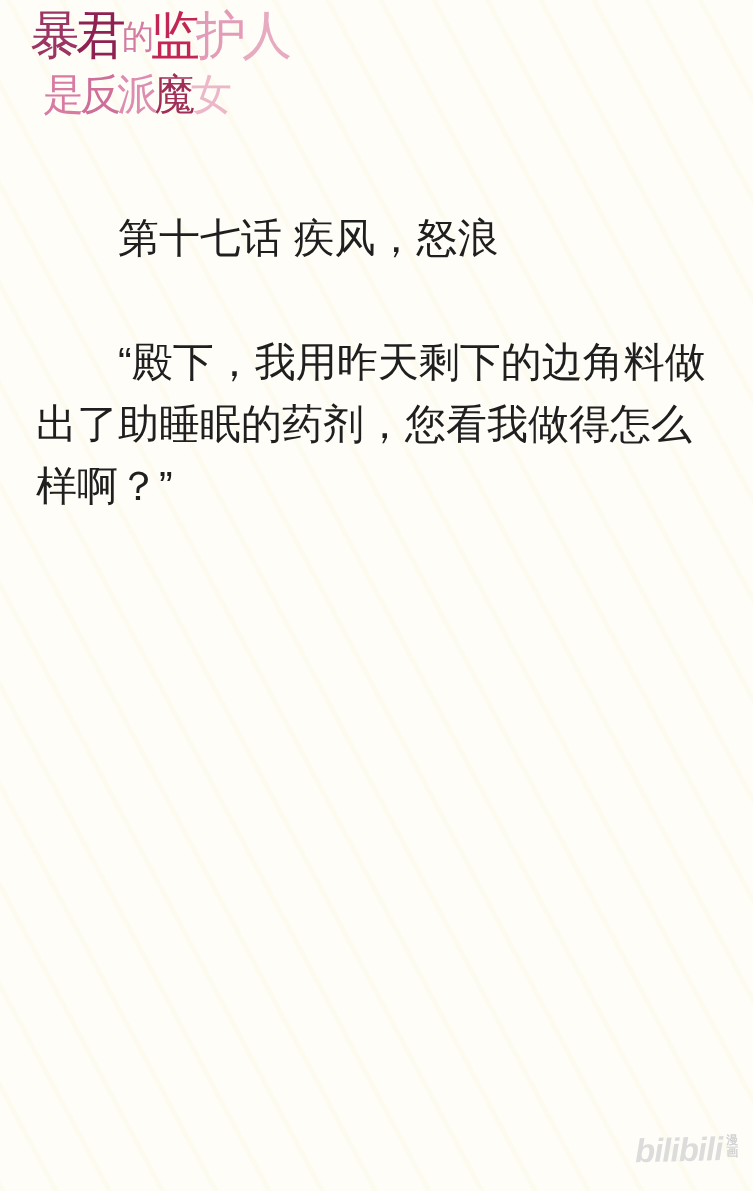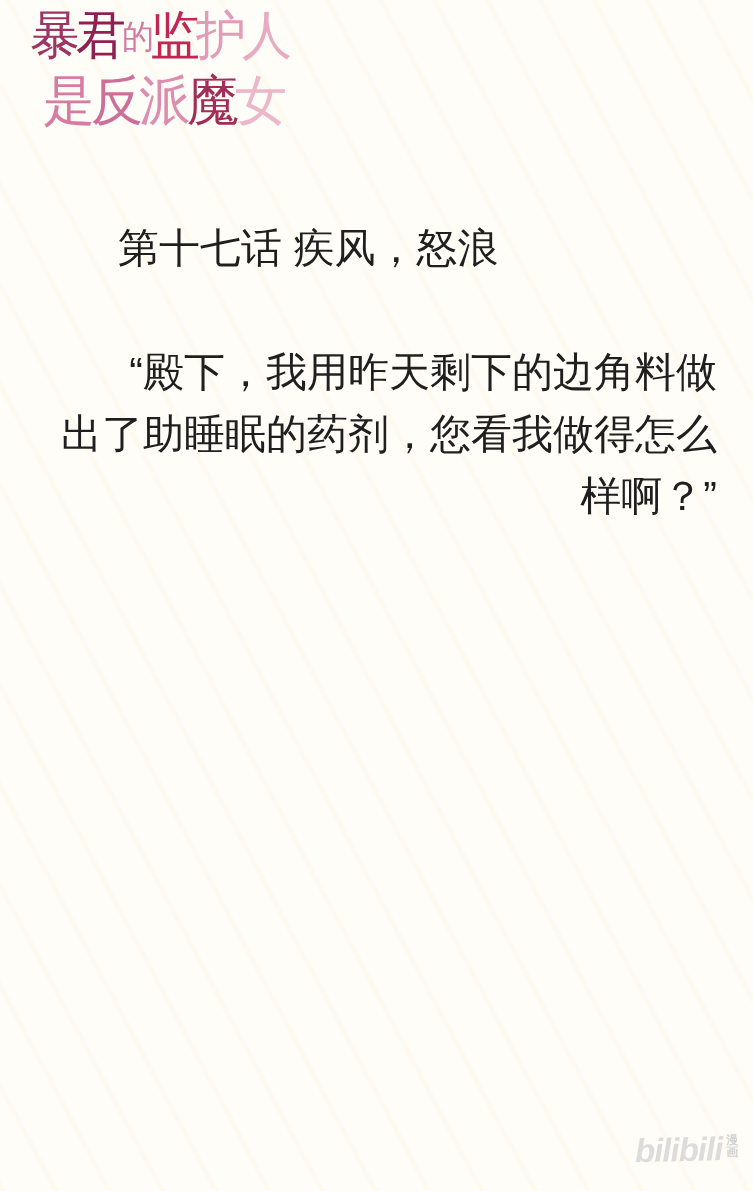--- a/index.html
+++ b/index.html
@@ -16,43 +16,43 @@
 
   
   .logo {
     position: absolute;
     top: 10px; left: 30px;
     font-family: Liberation Sans, sans-serif;
     line-height: 1;
   }
   .logo-line { display: block; letter-spacing: -4px; white-space: nowrap; }
   .logo-line1 { font-size: 50px; height: 62px; }
-  .logo-line2 { font-size: 52px; padding-left: 13px; margin-top: 2px; }
+  .logo-line2 { font-size: 41px; padding-left: 13px; margin-top: 2px; }
   .logo-char { display: inline-block; font-weight: 400; transform: scaleY(1.04); }
   .logo-char.sm { font-size: 32px; vertical-align: 4px; }
 
   
   .content {
     position: absolute;
-    left: 36px; right: 36px; top: 217px;
+    left: 36px; right: 36px; top: 207px;
     color: #1f1f1f;
     font-size: 41px;
     line-height: 62px;
   }
   .chapter-title {
     margin: 0;
     font-weight: normal;
     font-size: 41px;
     text-indent: 2em;
     white-space: nowrap;
   }
   .content p {
     margin: 62px 0 0 0;
     text-indent: 2em;
-    text-align: right;
+    text-align: left;
     word-break: break-all;
     overflow-wrap: anywhere;
   }
 
   
   .watermark {
     position: absolute;
     right: 15px; bottom: 22px;
     display: flex;
     align-items: center;

